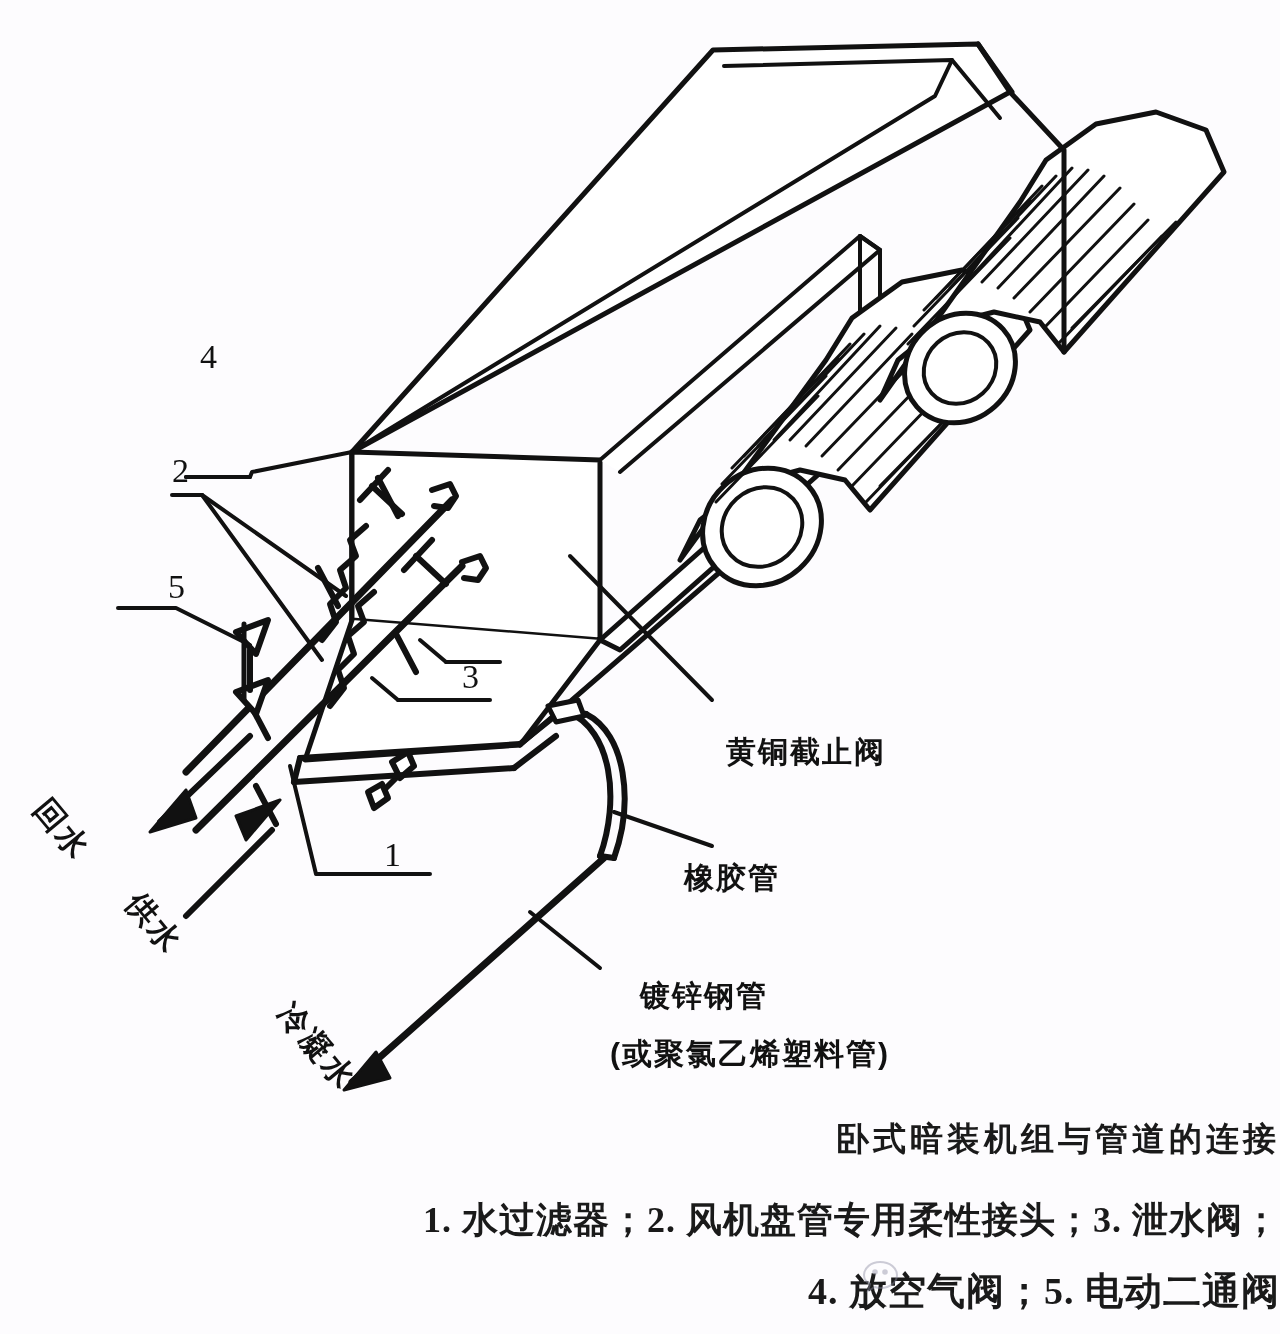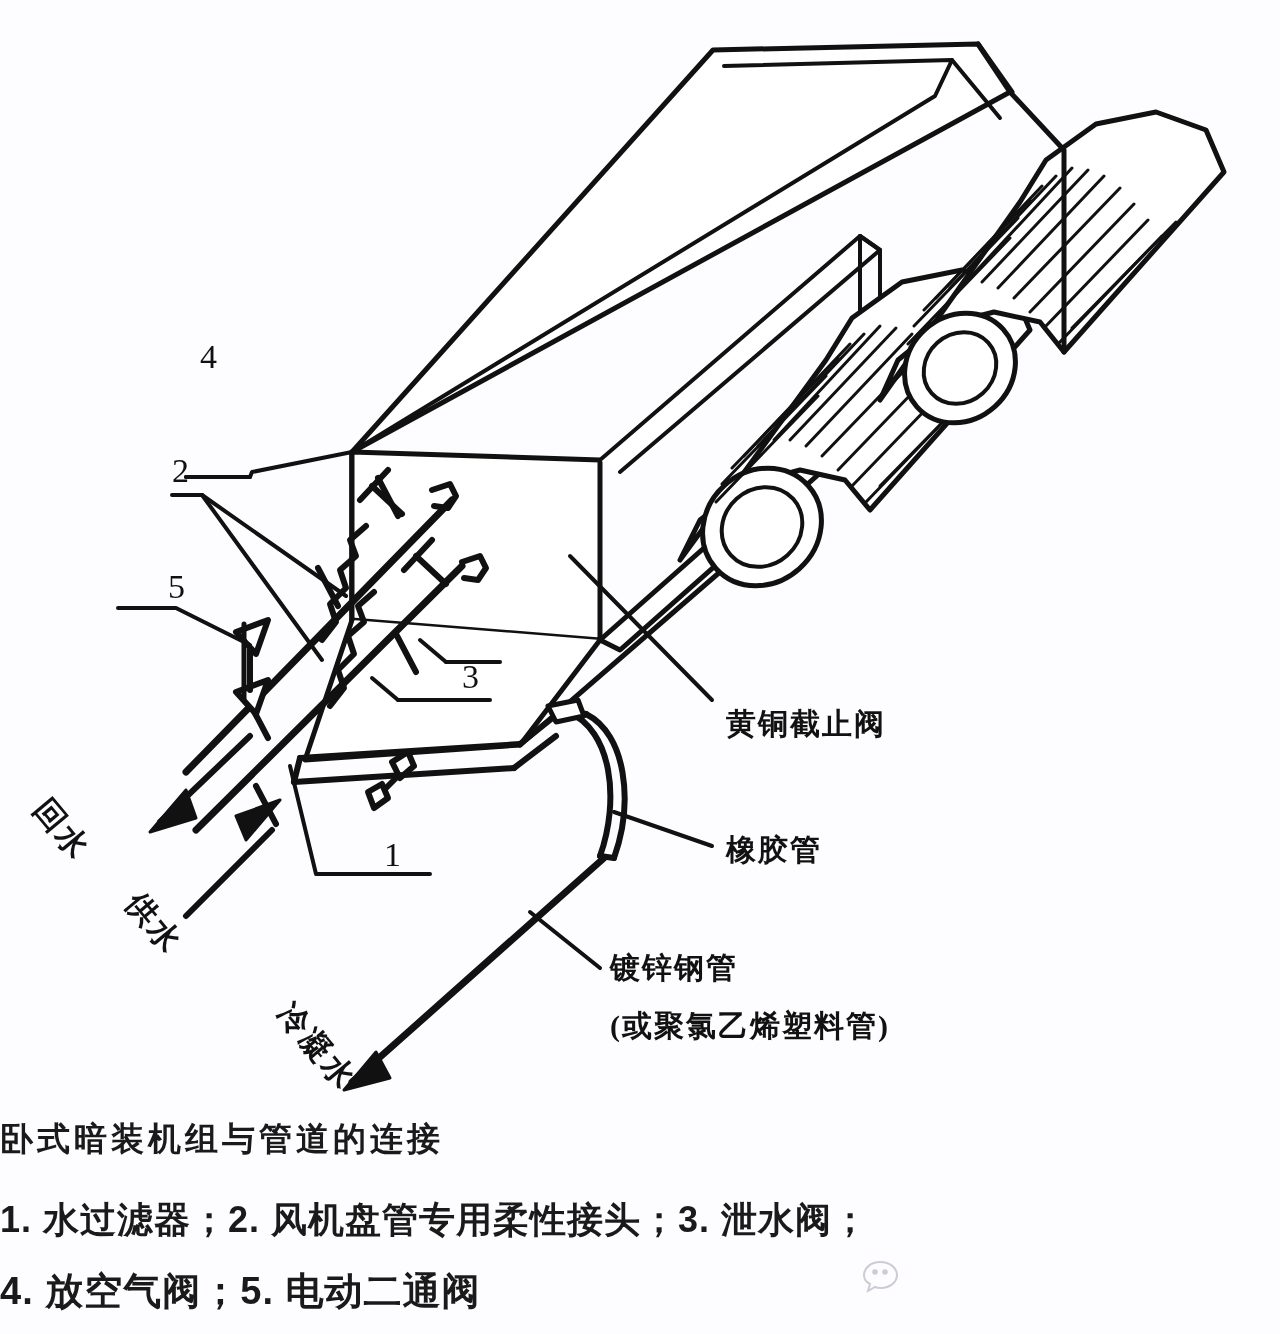--- a/index.html
+++ b/index.html
@@ -20,25 +20,25 @@
   #figure {
     position: absolute;
     left: 0;
     top: 0;
     width: 1280px;
     height: 1334px;
   }
   .cap {
     position: absolute;
     width: 100%;
-    text-align: left;
+    text-align: right;
     color: #1a1a1a;
     font-weight: bold;
     letter-spacing: 2px;
-    font-family: Liberation Sans, sans-serif;
+    font-family: Liberation Serif, serif;
   }
   #title-line {
     top: 1117px;
     font-size: 33px;
     letter-spacing: 4px;
   }
   #legend-line-1 {
     top: 1196px;
     font-size: 36px;
     letter-spacing: 1px;
@@ -48,21 +48,22 @@
     font-size: 38px;
     letter-spacing: 1px;
   }
   .diag-label {
     position: absolute;
     color: #111;
     font-weight: bold;
     font-size: 30px;
     letter-spacing: 2px;
     white-space: nowrap;
-    font-family: Liberation Serif, serif;
+    font-family: Liberation Sans, sans-serif;
+    margin-top: 28px;
   }
   .flow-label {
     position: absolute;
     color: #111;
     font-weight: bold;
     font-size: 31px;
     letter-spacing: 3px;
     white-space: nowrap;
     font-family: "DejaVu Sans", "Liberation Sans", sans-serif;
   }
@@ -303,22 +304,22 @@
     </g>
   </svg>
 
   <div class="num-label" style="left:200px; top:338px;">4</div>
   <div class="num-label" style="left:172px; top:452px;">2</div>
   <div class="num-label" style="left:168px; top:568px;">5</div>
   <div class="num-label" style="left:462px; top:658px;">3</div>
   <div class="num-label" style="left:384px; top:836px;">1</div>
 
   <div class="diag-label" style="left:726px; top:704px;">黄铜截止阀</div>
-  <div class="diag-label" style="left:726px; top:830px;text-align:center;">橡胶管</div>
-  <div class="diag-label" style="left:610px; top:948px;">镀锌钢管</div>
+  <div class="diag-label" style="left:684px; top:830px;text-align:center;">橡胶管</div>
+  <div class="diag-label" style="left:640px; top:948px;">镀锌钢管</div>
   <div class="diag-label" style="left:610px; top:1006px;">(或聚氯乙烯塑料管)</div>
 
   <div class="flow-label" style="left:56px; top:790px; transform:rotate(50deg); transform-origin:left top;">回水</div>
   <div class="flow-label" style="left:148px; top:884px; transform:rotate(50deg); transform-origin:left top;">供水</div>
   <div class="flow-label" style="left:300px; top:994px; transform:rotate(50deg); transform-origin:left top;">冷凝水</div>
 
   <div class="cap" id="title-line">卧式暗装机组与管道的连接</div>
   <div class="cap" id="legend-line-1">1. 水过滤器；2. 风机盘管专用柔性接头；3. 泄水阀；</div>
   <div class="cap" id="legend-line-2">4. 放空气阀；5. 电动二通阀</div>
 

